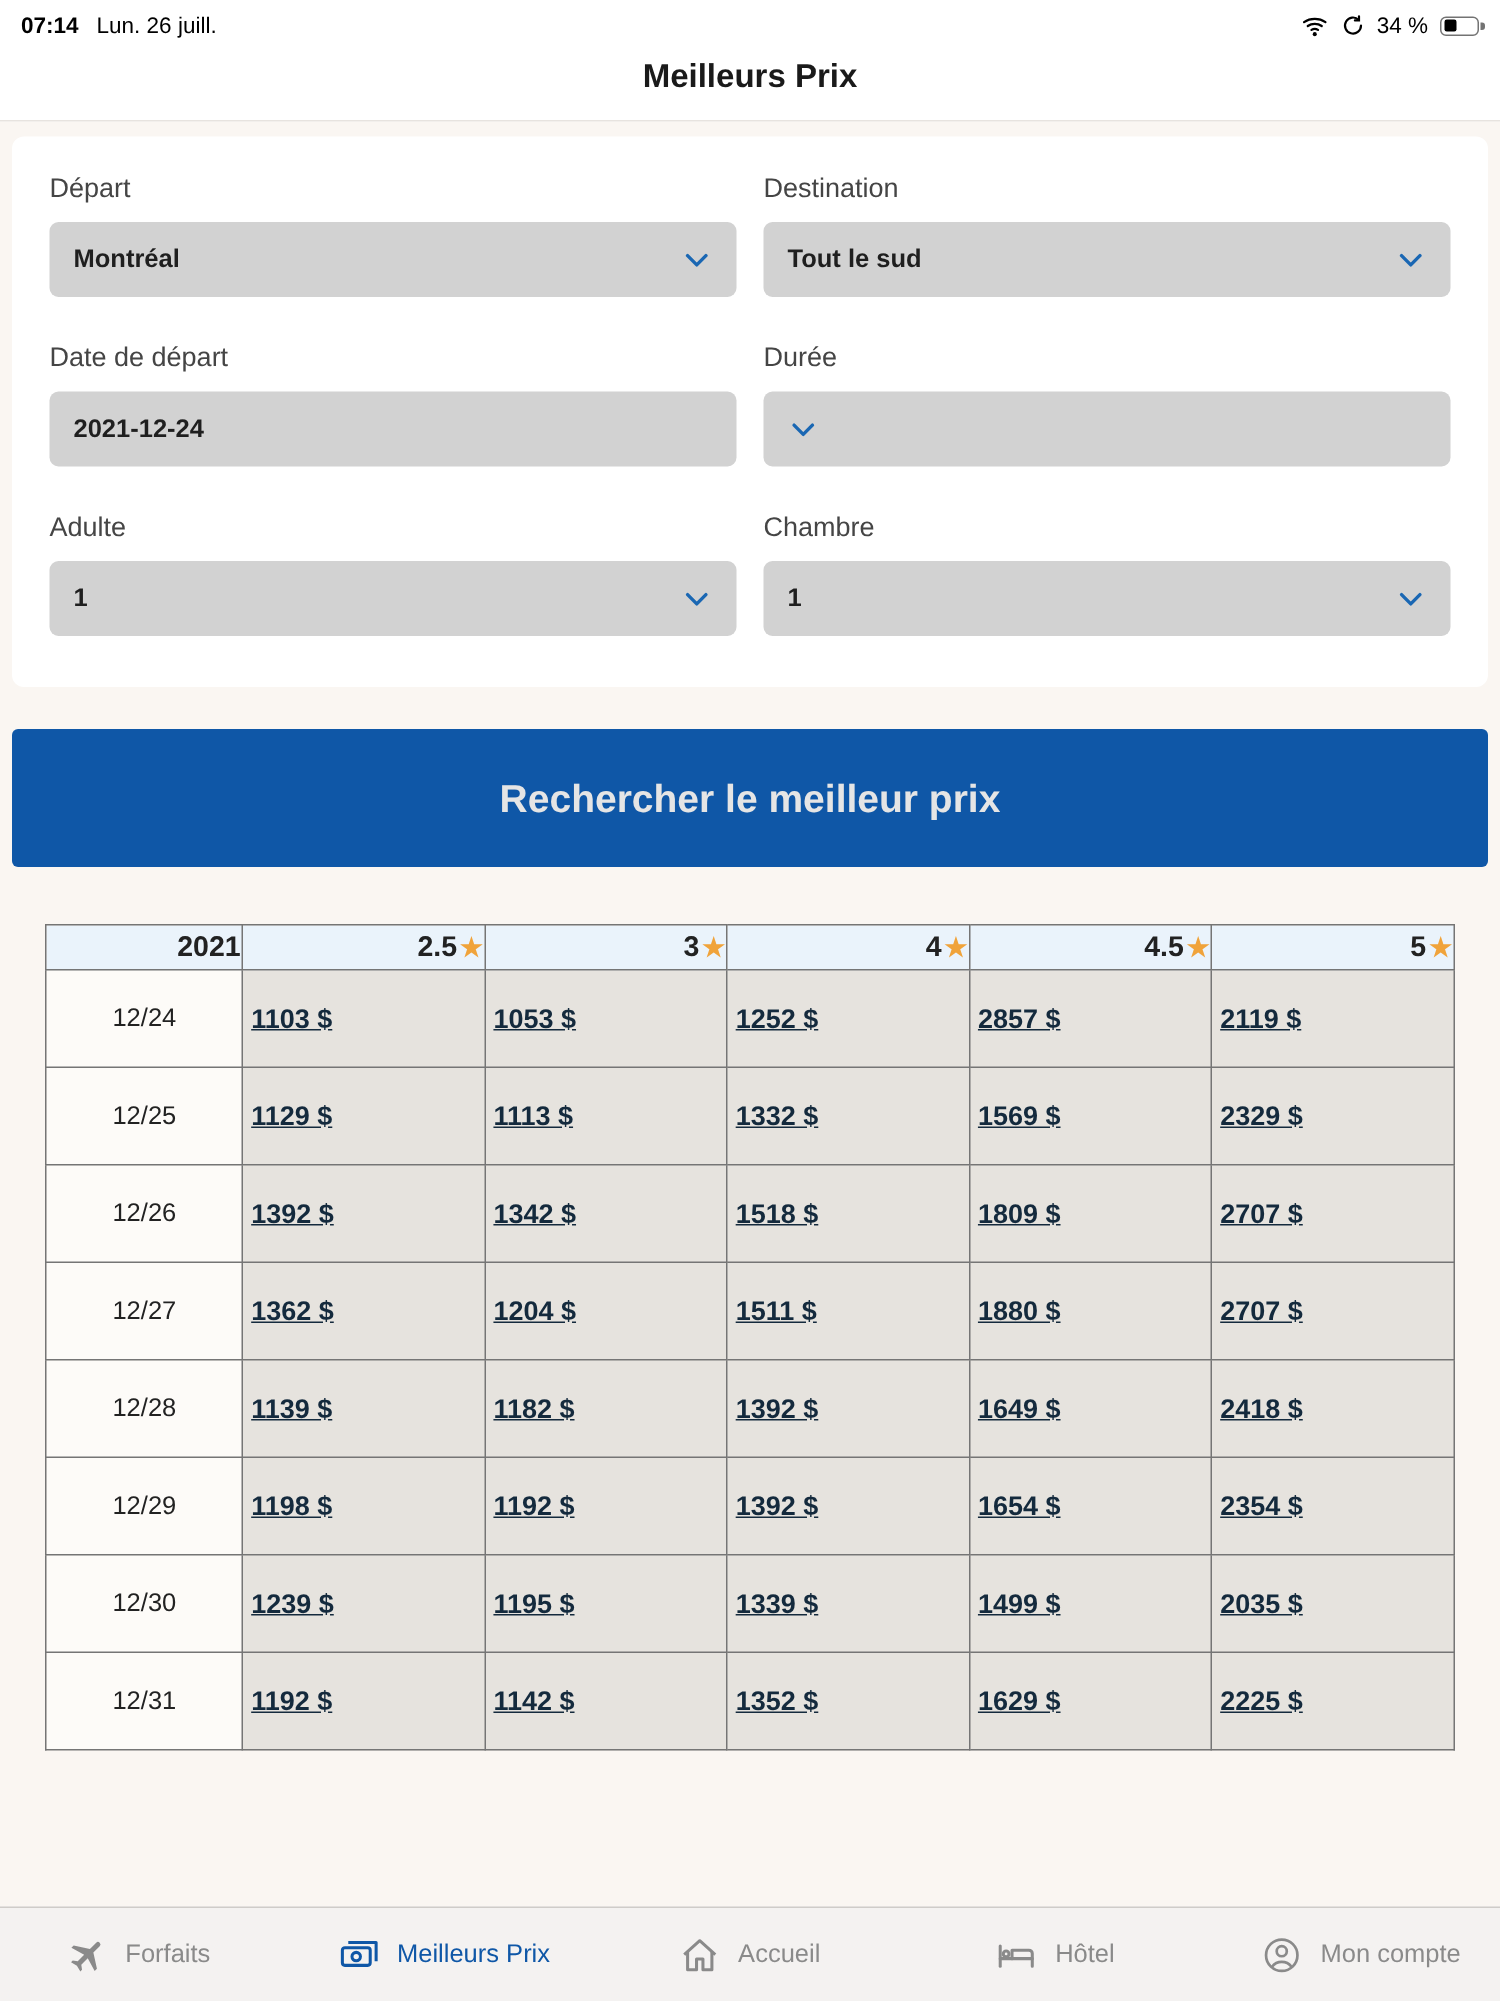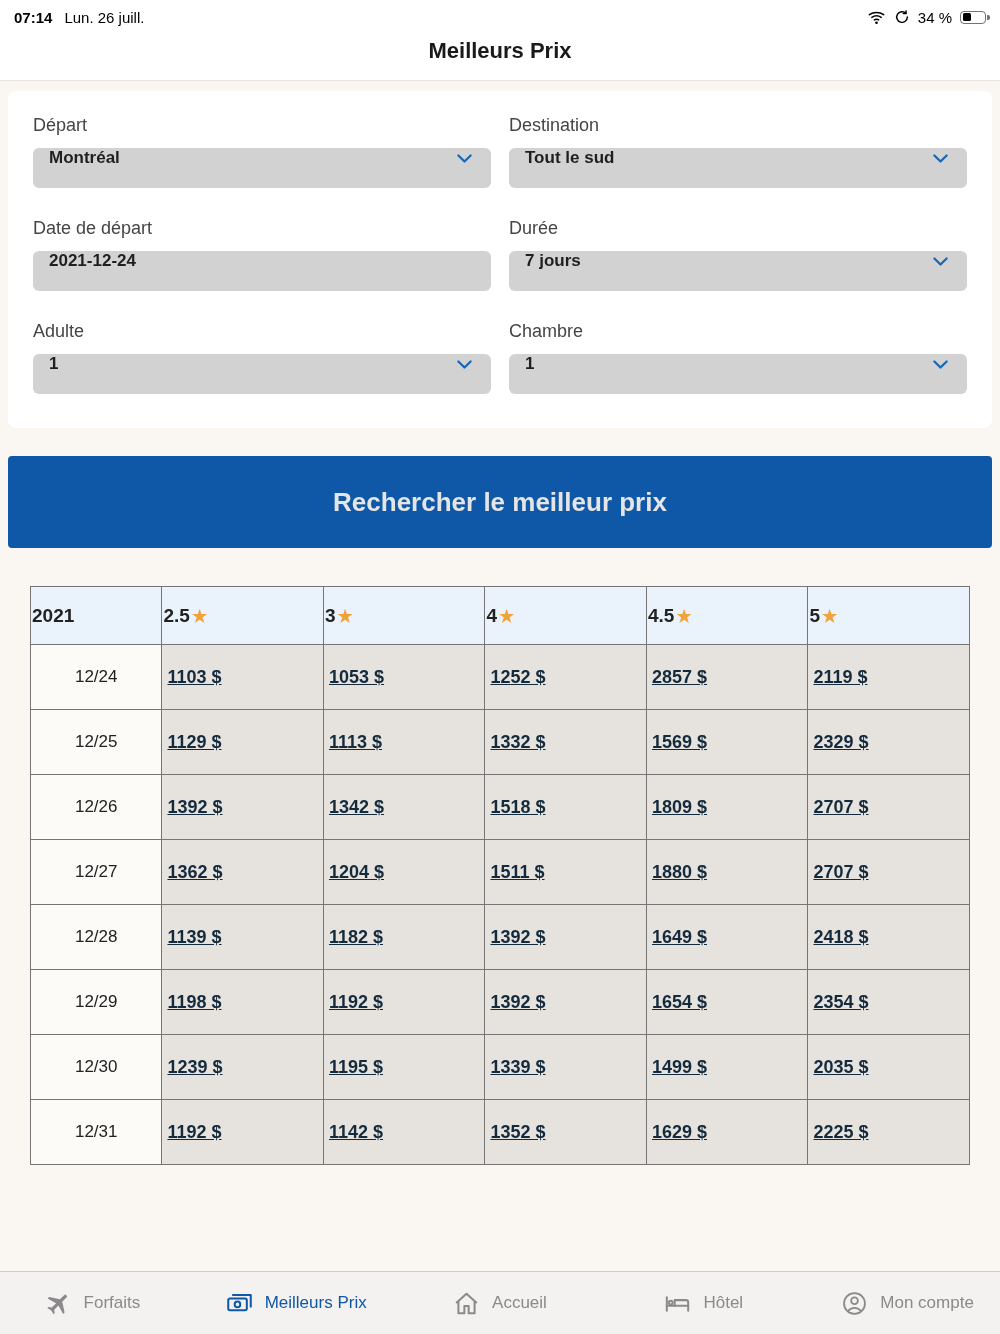--- a/index.html
+++ b/index.html
@@ -48,22 +48,22 @@
 
   
   .form-card {
     margin: 10px 8px 0; background: #fff;
     border-radius: 8px; padding: 12px 25px 16px;
   }
   .form-grid { display: grid; grid-template-columns: 1fr 1fr; column-gap: 18px; }
   .field { margin-bottom: 18px; }
   .field-label { font-size: 18px; color: #454545; margin: 12px 0 12px; }
   .field-box {
-    height: 40px; background: #d2d2d2; border-radius: 6px;
-    display: flex; align-items: flex-start; padding: 0 16px;
+    height: 50px; background: #d2d2d2; border-radius: 6px;
+    display: flex; align-items: center; padding: 0 16px;
     cursor: pointer;
   }
   .field-value { flex: 1; font-weight: 700; font-size: 17px; color: #1f1f1f; }
   .chevron { width: 21px; height: 21px; }
   .chevron svg { display: block; width: 100%; height: 100%; }
 
   
   .search-button {
     display: block; width: calc(100% - 16px);
     margin: 28px 8px 0; height: 92px;
@@ -72,23 +72,23 @@
     border: none; border-radius: 4px; cursor: pointer;
   }
 
   
   .price-table {
     width: calc(100% - 60px); margin: 38px 30px 0;
     border-collapse: collapse; table-layout: fixed;
   }
   .price-table th, .price-table td { border: 1px solid #757575; }
   .price-table thead th {
-    background: #eaf3fb; height: 58px;
+    background: #eaf3fb; height: 30px;
     font-size: 19px; font-weight: 700; color: #222;
-    text-align: left;
+    text-align: right;
   }
   .price-table col.c-date { width: 14%; }
   .star { color: #f0a33a; font-size: 17px; margin-left: 2px; }
   .date-cell {
     background: #fdfbf8; text-align: center;
     font-size: 17px; font-weight: 400; color: #222;
     height: 65px;
   }
   .price-cell { background: #e6e3de; padding-left: 5px; }
   .price-link {
@@ -170,21 +170,20 @@
       </div>
       <div class="field">
         <div class="field-label">Date de départ</div>
         <div class="field-box">
           <span class="field-value">2021-12-24</span>
         </div>
       </div>
       <div class="field">
         <div class="field-label">Durée</div>
         <div class="field-box">
-          <span class="field-value">7 jours</span>
           <span class="chevron">
             <svg viewBox="0 0 24 24" fill="none" stroke="#1a67b3" stroke-width="2.6" stroke-linecap="round" stroke-linejoin="round">
               <polyline points="5,8.5 12,15.5 19,8.5"></polyline>
             </svg>
           </span>
         </div>
       </div>
       <div class="field">
         <div class="field-label">Adulte</div>
         <div class="field-box">

